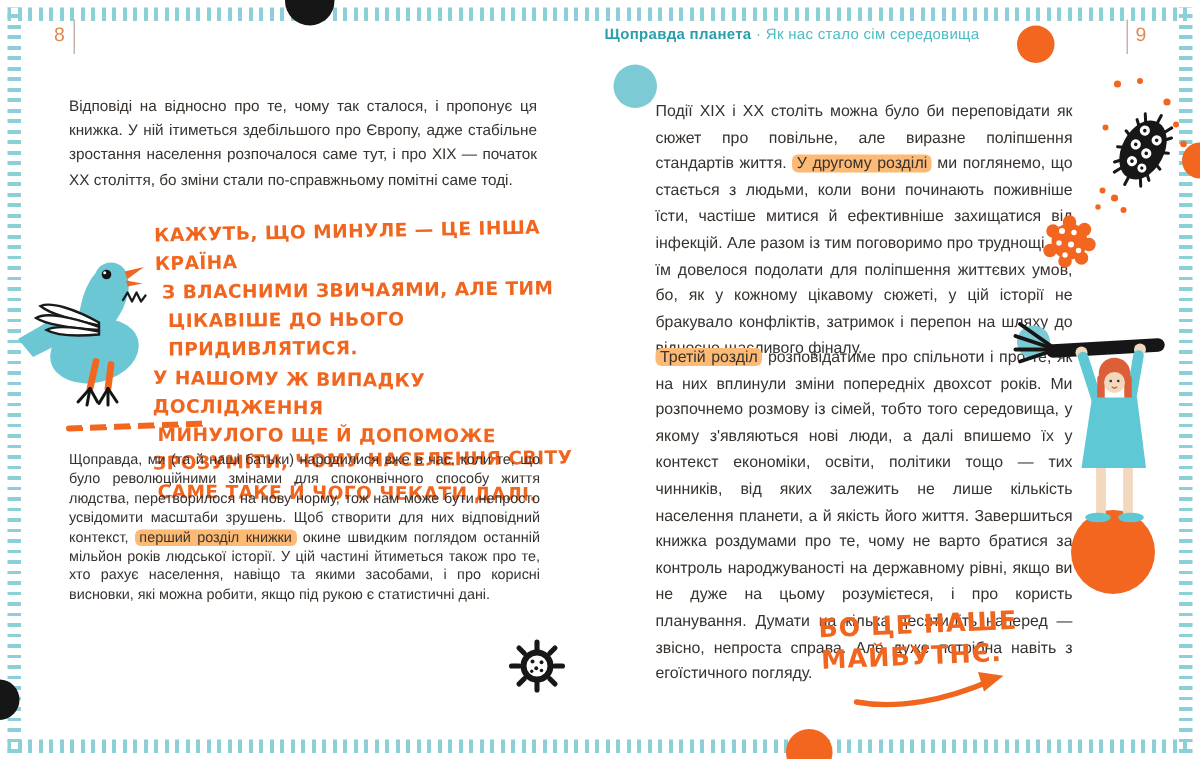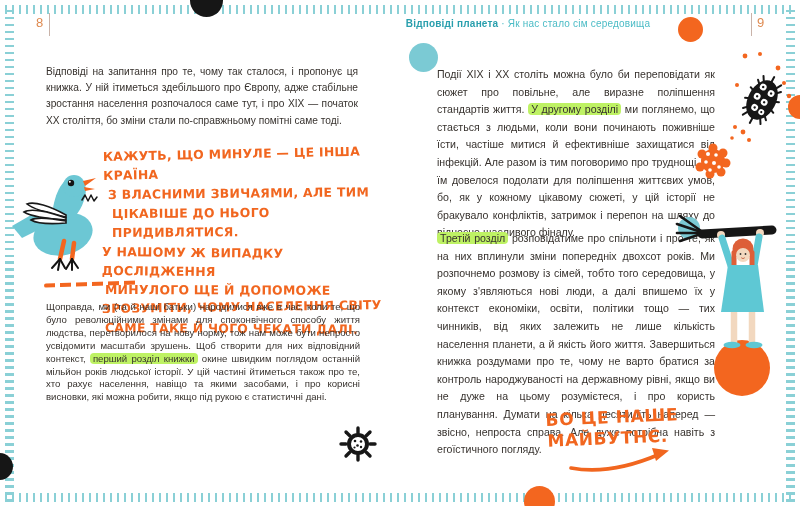--- a/index.html
+++ b/index.html
@@ -26,21 +26,21 @@
   .c-teal-gutter{left:409px;top:43px;width:29px;height:29px;background:#7bcad4;}
   .c-orange-right{left:788px;top:95px;width:24px;height:24px;background:#f3661f;z-index:2;}
   .c-black-left{left:-14px;top:453px;width:27px;height:27px;background:#161616;z-index:2;}
   .c-orange-bottom{left:524px;top:486px;width:31px;height:31px;background:#f3661f;z-index:3;}
 
   .para{text-align:justify;}
   .p-left1{left:46px;top:64px;width:312px;font-size:10.2px;line-height:16.2px;}
   .p-left2{left:46px;top:301px;width:314px;font-size:9.6px;line-height:12.9px;}
   .p-right1{left:437px;top:66px;width:278px;font-size:10.6px;line-height:17.6px;}
   .p-right2{left:437px;top:230px;width:278px;font-size:10.6px;line-height:17.6px;}
-  .hl{background:#bef264;border-radius:4px;padding:0 3px;box-decoration-break:clone;-webkit-box-decoration-break:clone;}
+  .hl{background:#fdba74;border-radius:4px;padding:0 3px;box-decoration-break:clone;-webkit-box-decoration-break:clone;}
 
   .handnote{left:100px;top:147px;width:292px;color:#f1661f;font-weight:bold;
     font-size:12.4px;line-height:19px;letter-spacing:.3px;font-family:"DejaVu Sans",sans-serif;}
   .handnote div{transform-origin:left center;}
   .handnote div:nth-child(1){margin-left:3px;transform:rotate(-1.2deg);}
   .handnote div:nth-child(2){margin-left:8px;transform:rotate(-.6deg);}
   .handnote div:nth-child(3){margin-left:12px;transform:rotate(-.4deg);}
   .handnote div:nth-child(4){margin-left:2px;transform:rotate(.6deg);}
   .handnote div:nth-child(5){margin-left:5px;transform:rotate(.2deg);}
   .handnote div:nth-child(6){margin-left:2px;transform:rotate(-.8deg);}
@@ -60,33 +60,33 @@
 <div class="abs bd-bottom"></div>
 <div class="abs bd-left"></div>
 <div class="abs bd-right"></div>
 
 <div class="abs pagenum" style="left:36px;top:15px;">8</div>
 <div class="abs pagenum-rule" style="left:49px;top:13px;"></div>
 <div class="abs pagenum" style="left:757px;top:15px;">9</div>
 <div class="abs pagenum-rule" style="left:751px;top:13px;"></div>
 
 <div class="abs header">
-  <span class="book">Відповіді планета</span>
+  <span class="book">Щоправда планета</span>
   <span>·</span>
   <span>Як нас стало сім середовища</span>
 </div>
 
 <div class="abs circle c-black-top"></div>
 <div class="abs circle c-orange-top"></div>
 <div class="abs circle c-teal-gutter"></div>
 <div class="abs circle c-orange-right"></div>
 <div class="abs circle c-black-left"></div>
 <div class="abs circle c-orange-bottom"></div>
 
-<p class="abs para p-left1" style="margin:0;">Відповіді на запитання про те, чому так сталося, і пропонує ця книжка. У ній ітиметься здебільшого про Європу, адже стабільне зростання населення розпочалося саме тут, і про XIX — початок XX століття, бо зміни стали по-справжньому помітні саме тоді.</p>
+<p class="abs para p-left1" style="margin:0;">Відповіді на відносно про те, чому так сталося, і пропонує ця книжка. У ній ітиметься здебільшого про Європу, адже стабільне зростання населення розпочалося саме тут, і про XIX — початок XX століття, бо зміни стали по-справжньому помітні саме тоді.</p>
 
 <div class="abs handnote">
     <div>КАЖУТЬ, ЩО МИНУЛЕ — ЦЕ ІНША КРАЇНА</div>
     <div>З ВЛАСНИМИ ЗВИЧАЯМИ, АЛЕ ТИМ</div>
     <div>ЦІКАВІШЕ ДО НЬОГО ПРИДИВЛЯТИСЯ.</div>
     <div>У НАШОМУ Ж ВИПАДКУ ДОСЛІДЖЕННЯ</div>
     <div>МИНУЛОГО ЩЕ Й ДОПОМОЖЕ</div>
     <div>ЗРОЗУМІТИ, ЧОМУ НАСЕЛЕННЯ СВІТУ</div>
     <div>САМЕ ТАКЕ Й ЧОГО ЧЕКАТИ ДАЛІ.</div>
   </div>

